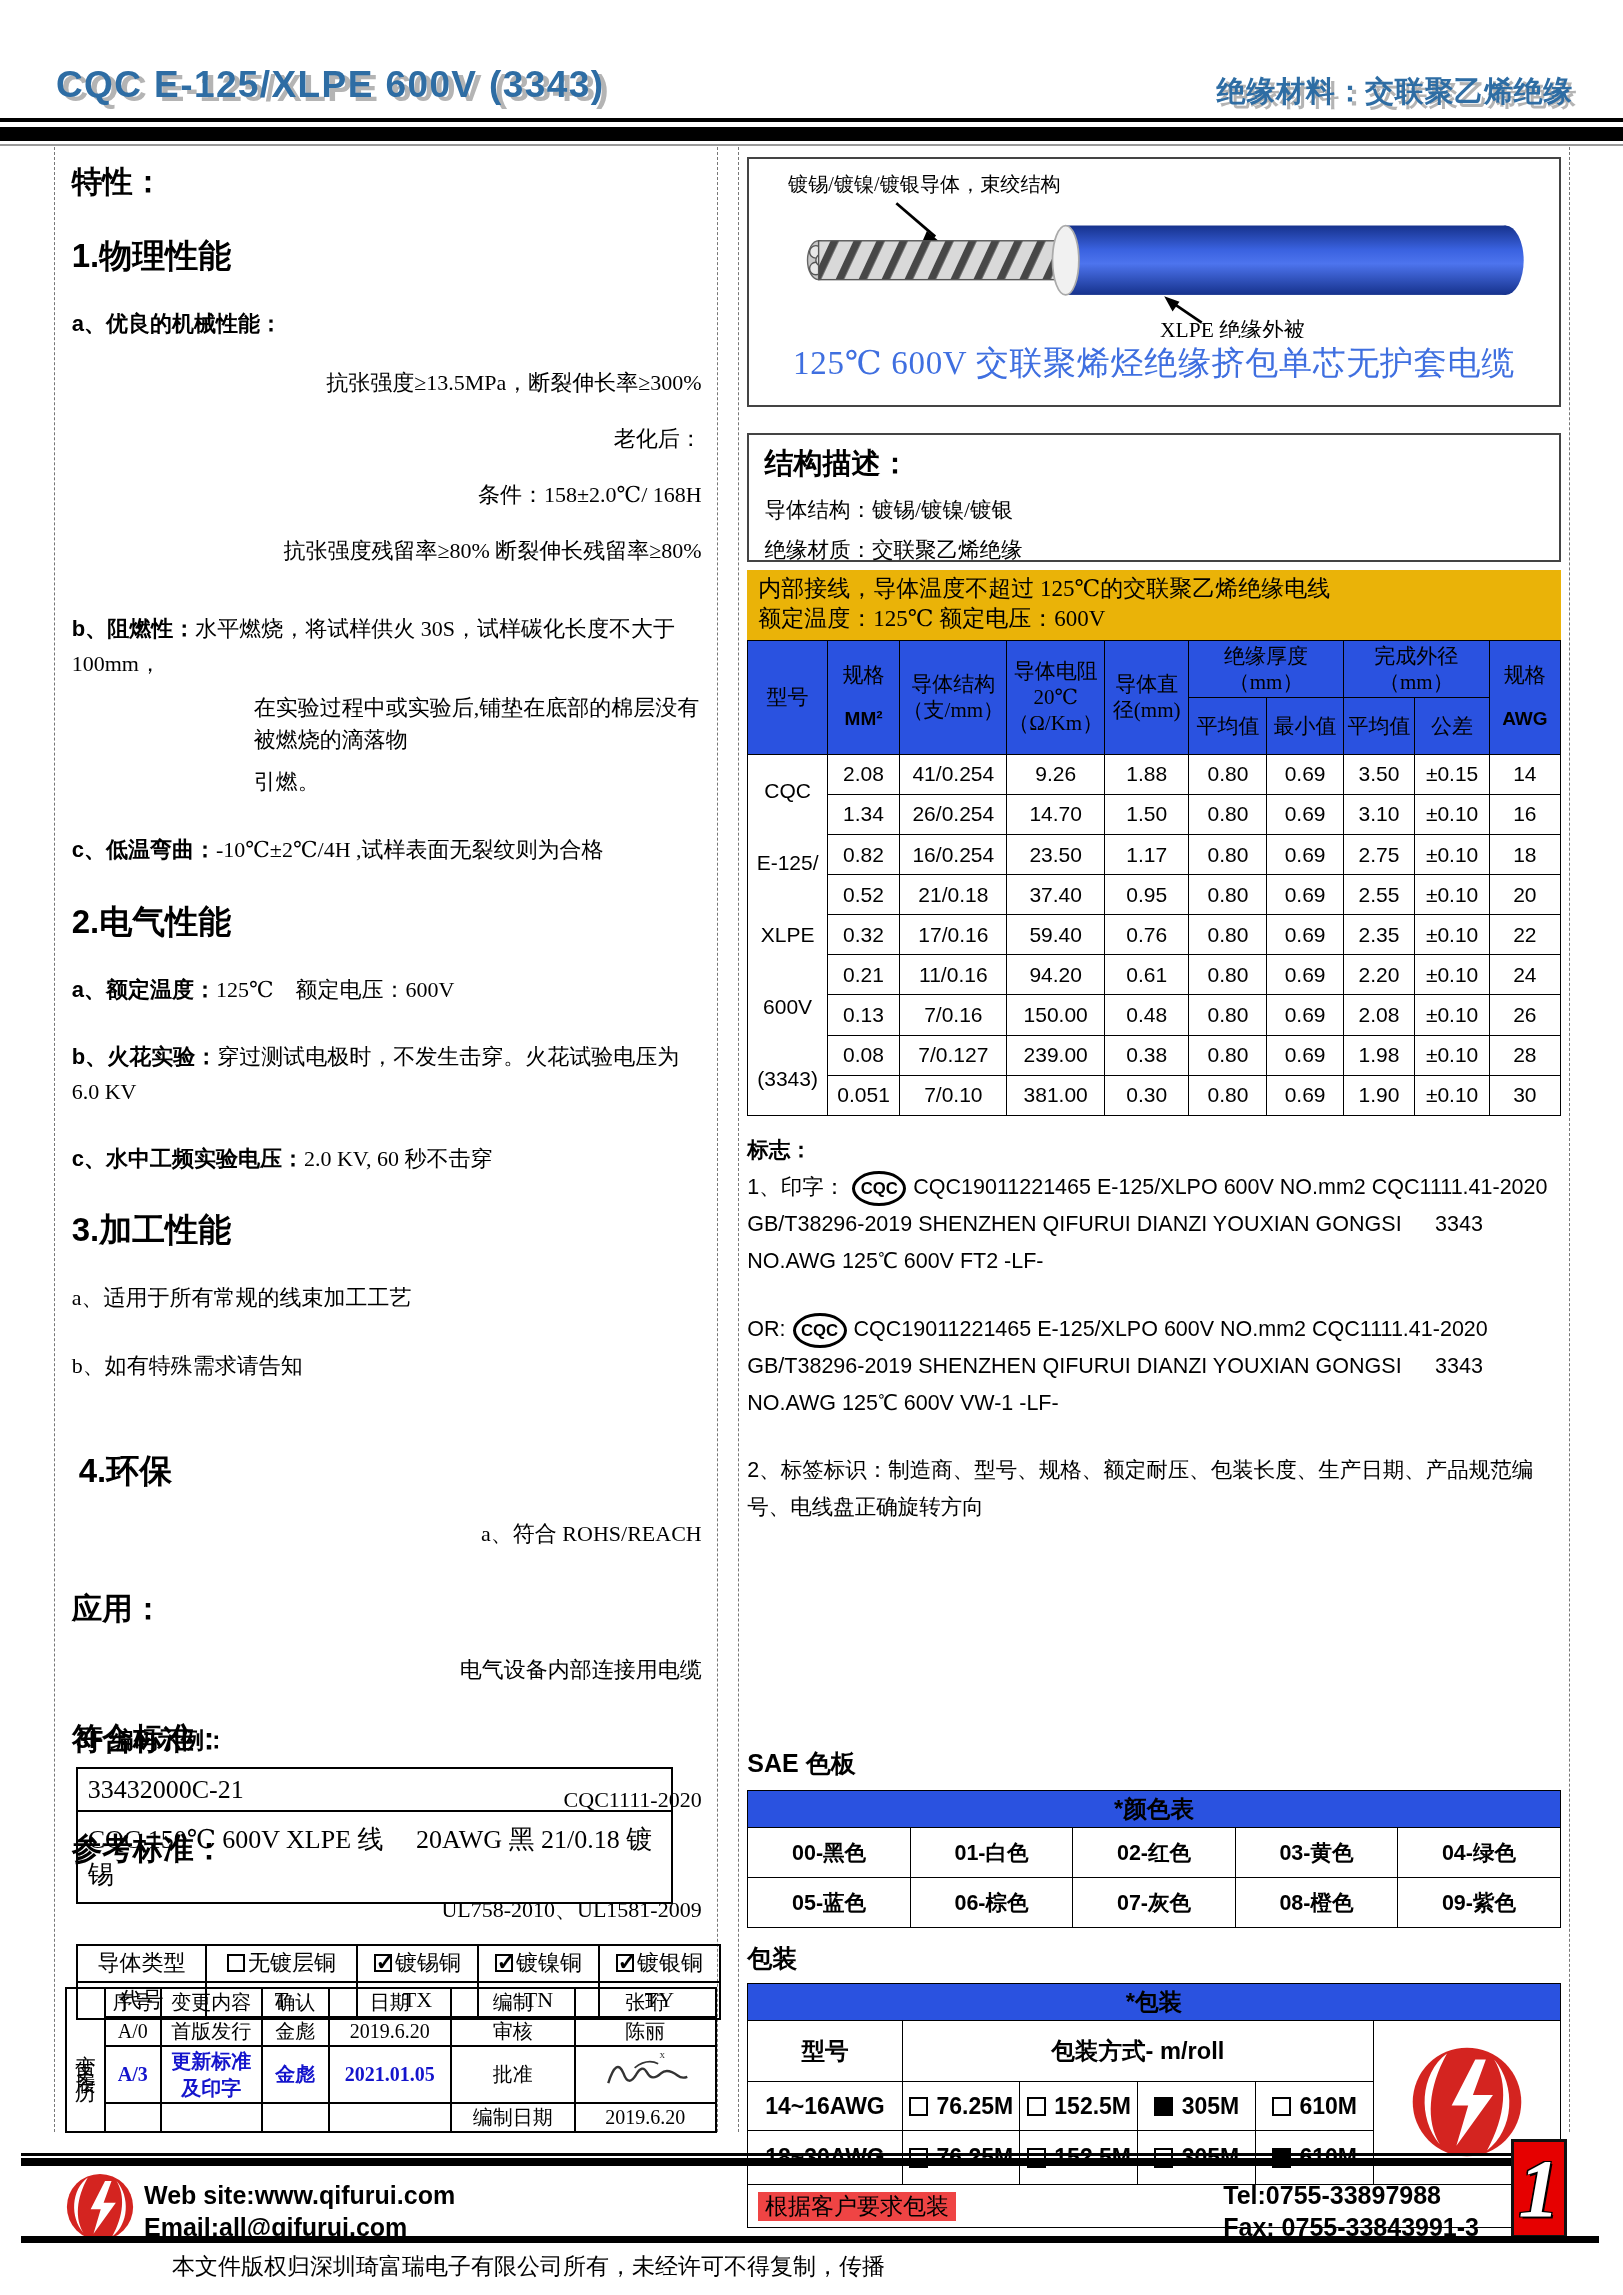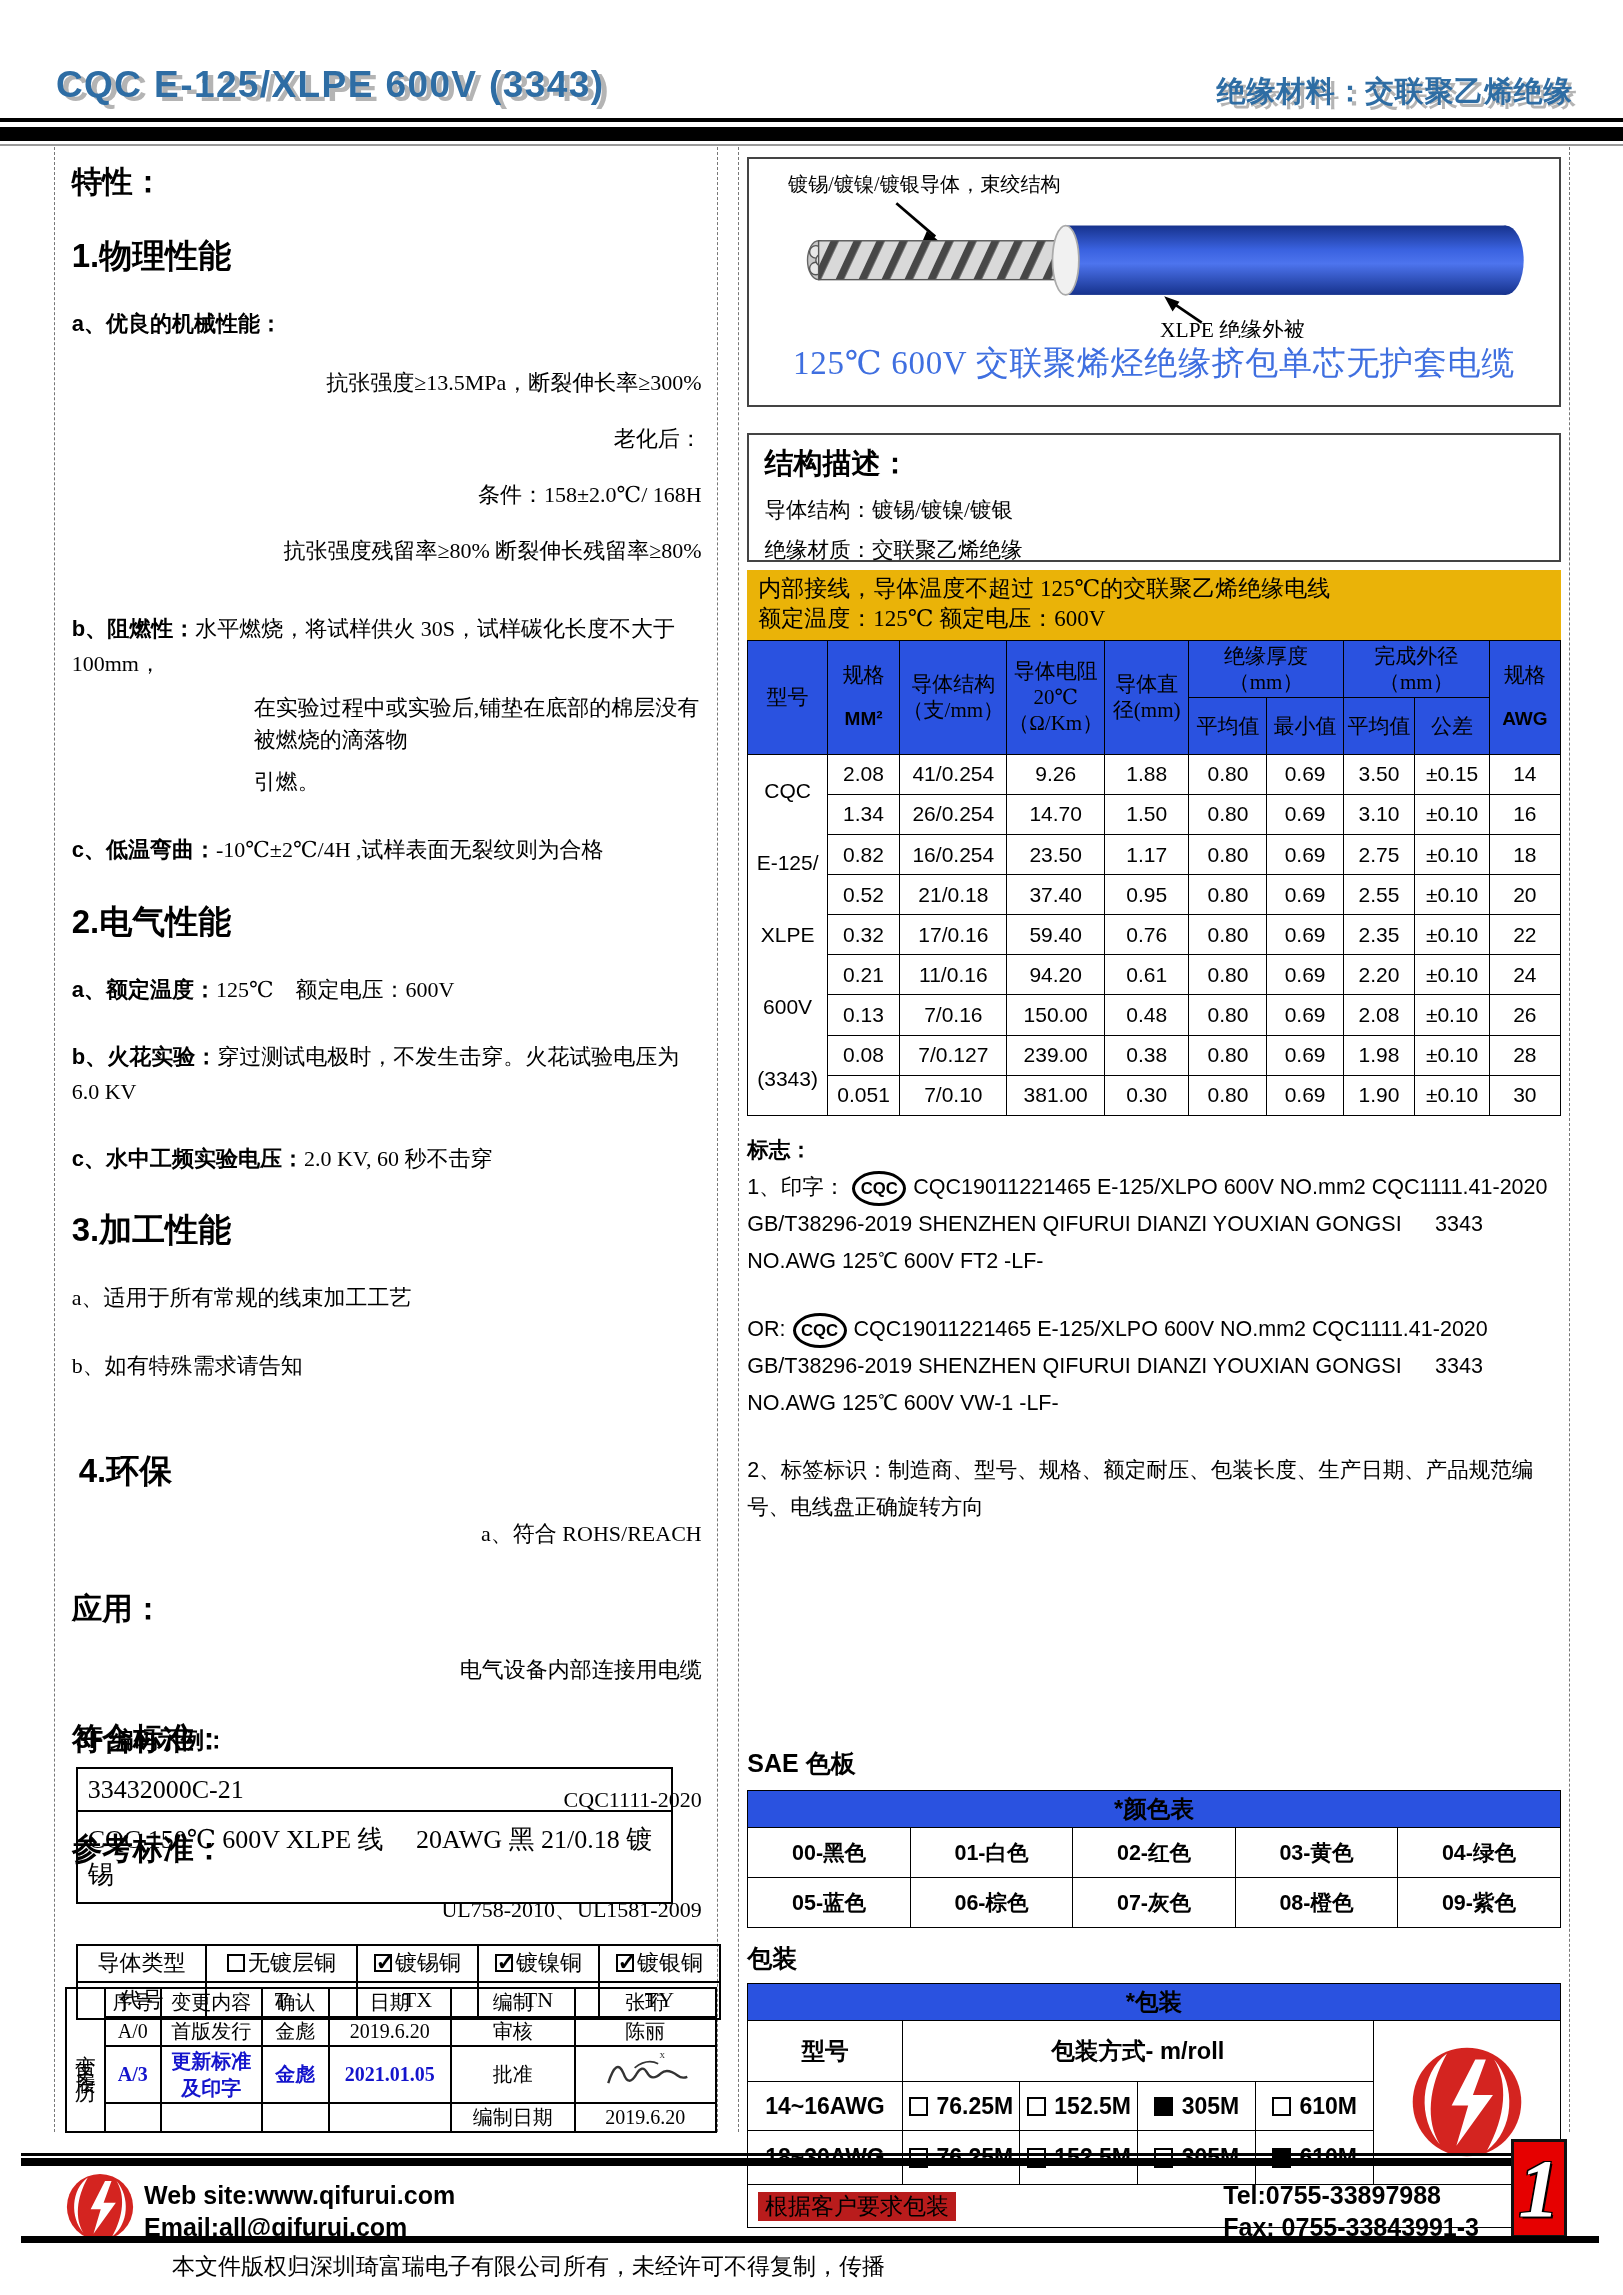--- a/index.html
+++ b/index.html
@@ -96,21 +96,21 @@
   .sae-cell { height:50px; font-size:21.5px; font-weight:600; }
   .pack-title { margin-top:14px; font-size:25px; font-weight:bold; }
   .pack-table { width:100%; table-layout:fixed; margin-top:8.3px; }
   .pack-table td { border:1.4px solid #000; text-align:center; vertical-align:middle; }
   .pack-h { font-size:23.6px; font-weight:bold; height:61px; }
   .pack-model { font-size:23px; font-weight:bold; height:49px; }
   .pack-opt { font-size:23px; font-weight:bold; }
   .cb { display:inline-block; width:19.4px; height:19.4px; border:2.8px solid #000; vertical-align:-2.1px; margin-right:8.3px; background:#fff; }
   .cb.filled { background:#000; }
   .pack-note-cell { height:43px; text-align:left !important; padding-left:9.7px; }
-  .pack-note { background:#b91c1c; font-size:23px; font-family:"Liberation Serif","DejaVu Serif",serif; padding:2.1px 7px; }
+  .pack-note { background:#ef4444; font-size:23px; font-family:"Liberation Serif","DejaVu Serif",serif; padding:2.1px 7px; }
 
   
   .coding-block { position:absolute; left:21px; top:1577px; width:621px; }
   .coding-title { font-size:23.6px; font-weight:bold; }
   .code-box { border:2.1px solid #000; margin-top:11px; width:597px; }
   .code-box .r1 { border-bottom:2.1px solid #000; padding:5.6px 9.7px; font-size:26px; }
   .code-box .r2 { padding:9.7px 9.7px; font-size:26px; }
   .code-table { margin-top:40px; width:645px; }
   .code-table td { border:2.1px solid #000; text-align:center; height:37px; font-size:22px; font-family:"Liberation Serif","DejaVu Serif",serif; }
   .cb2 { display:inline-block; width:18px; height:18px; border:2.8px solid #000; vertical-align:-2.1px; margin-right:2.8px; position:relative; }

